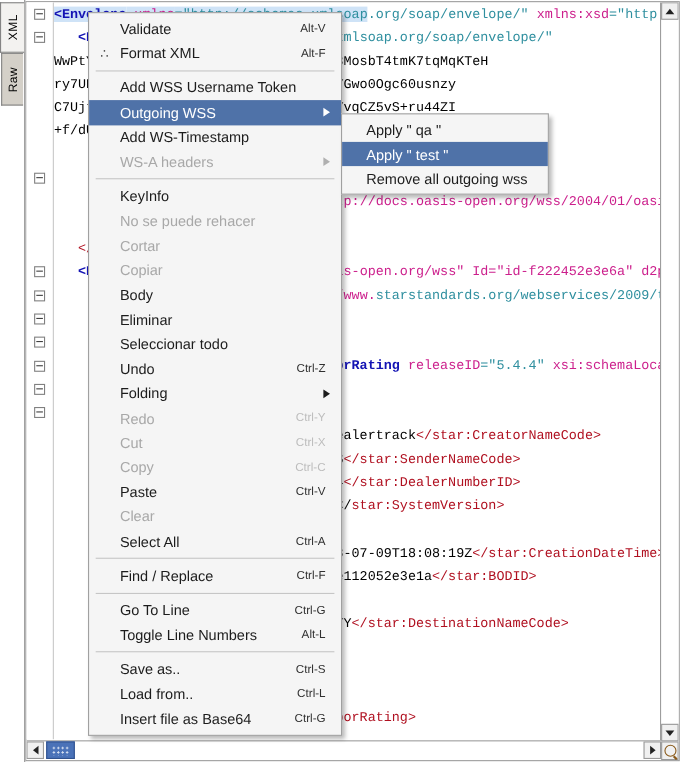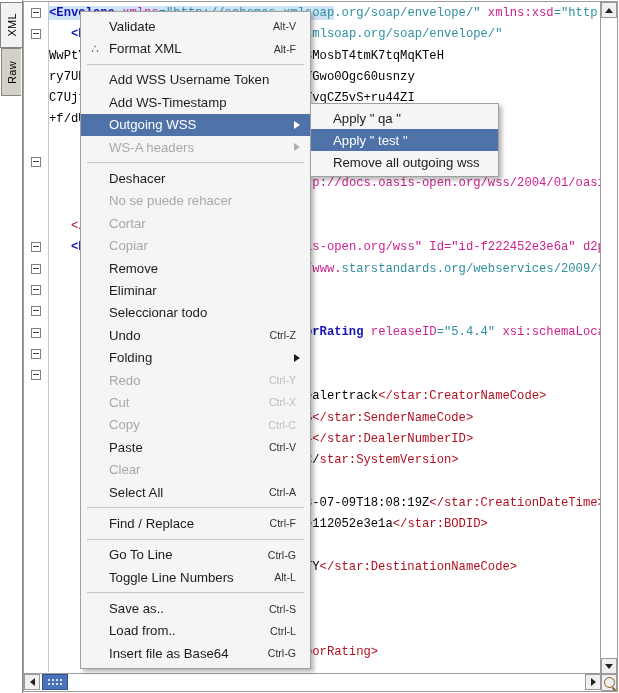--- a/index.html
+++ b/index.html
@@ -331,46 +331,46 @@
       </div>
       <div class="mi">
         <span class="micon">∴</span>
         <span class="lbl">Format XML</span>
         <span class="acc">Alt-F</span>
       </div>
       <div class="msep"></div>
       <div class="mi">
         <span class="lbl">Add WSS Username Token</span>
       </div>
-      <div class="mi">
-        <span class="lbl">Add WS-Timestamp</span>
-      </div>
       <div class="mi hi">
         <span class="lbl">Outgoing WSS</span>
         <span class="sub-arrow"></span>
       </div>
+      <div class="mi">
+        <span class="lbl">Add WS-Timestamp</span>
+      </div>
       <div class="mi dis">
         <span class="lbl">WS-A headers</span>
         <span class="sub-arrow"></span>
       </div>
       <div class="msep"></div>
       <div class="mi">
-        <span class="lbl">Deshacer</span>
+        <span class="lbl">KeyInfo</span>
       </div>
       <div class="mi dis">
         <span class="lbl">No se puede rehacer</span>
       </div>
       <div class="mi dis">
         <span class="lbl">Cortar</span>
       </div>
       <div class="mi dis">
         <span class="lbl">Copiar</span>
       </div>
       <div class="mi">
-        <span class="lbl">Remove</span>
+        <span class="lbl">Body</span>
       </div>
       <div class="mi">
         <span class="lbl">Eliminar</span>
       </div>
       <div class="mi">
         <span class="lbl">Seleccionar todo</span>
       </div>
       <div class="mi">
         <span class="lbl">Undo</span>
         <span class="acc">Ctrl-Z</span>

